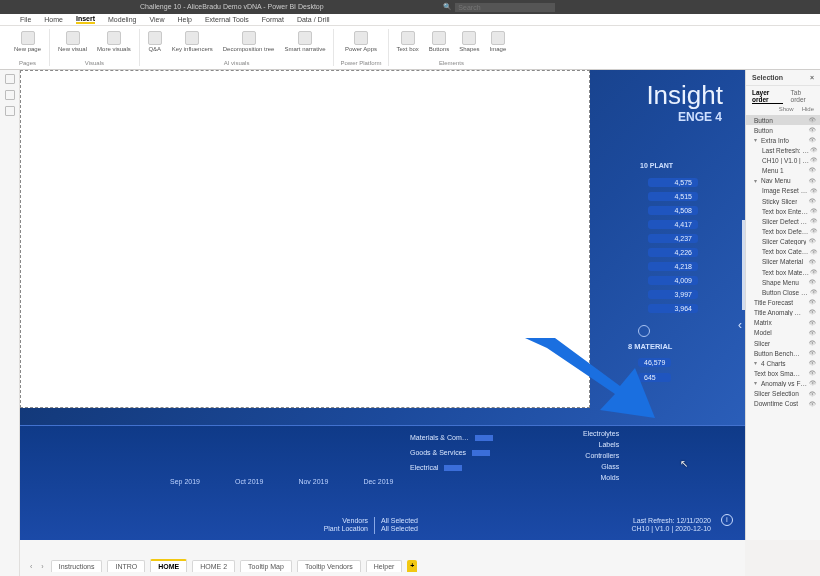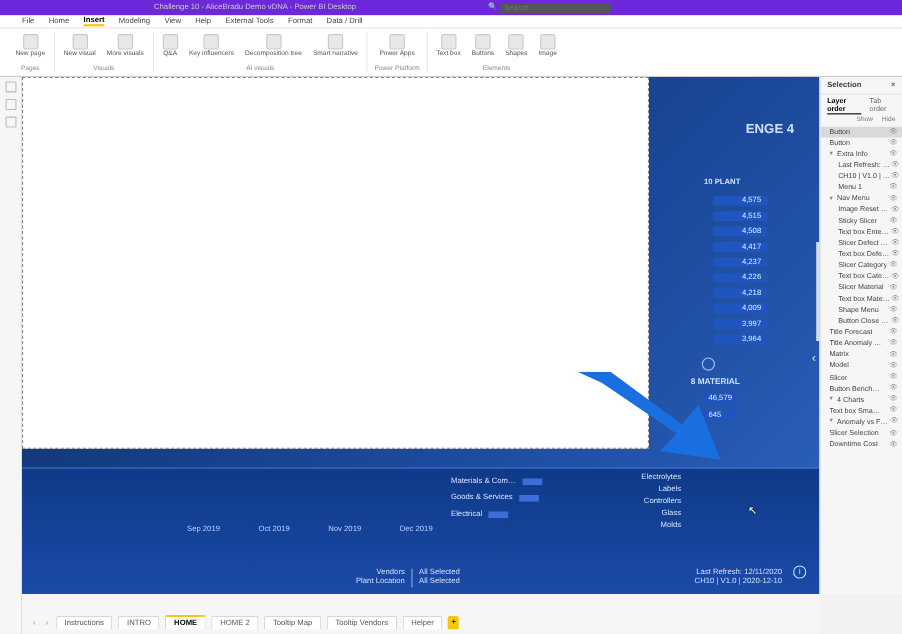--- a/index.html
+++ b/index.html
@@ -1,18 +1,18 @@
 <!DOCTYPE html>
 <html><head>
 <meta charset="utf-8">
 <style>
   *{box-sizing:border-box;margin:0;padding:0;font-family:"Segoe UI",Arial,sans-serif}
   body{background:#f3f2f1;width:820px;height:576px;overflow:hidden;position:relative}
   
-  .titlebar{height:14px;background:#6d28d9;color:#ccc;font-size:7px;line-height:14px;display:flex;align-items:flex-start}
+  .titlebar{height:14px;background:#404040;color:#ccc;font-size:7px;line-height:14px;display:flex;align-items:flex-start}
   .titlebar .t-title{flex:0 0 auto;margin-left:140px}
   .titlebar .t-search{margin-left:120px;display:flex;align-items:center}
   .titlebar .t-search .mag{font-size:7px;margin-right:3px;color:#bbb}
   .titlebar .t-search input{background:#555;border:none;height:9px;width:100px;color:#ddd;font-size:7px;padding:0 3px}
   
   .ribbon-tabs{height:12px;background:#fff;border-bottom:1px solid #e1dfdd;display:flex;align-items:center;padding-left:20px;font-size:7px}
   .ribbon-tabs span{margin-right:13px;color:#444;cursor:pointer}
   .ribbon-tabs .active{font-weight:600;border-bottom:2px solid #f2c811;color:#000}
   
   .ribbon{height:44px;background:#fff;border-bottom:1px solid #d0cecc;display:flex;align-items:flex-start;padding:3px 6px;font-size:6.5px;color:#555}
@@ -182,20 +182,21 @@
 
 <div class="stage">
   <div class="left-rail">
     <div class="lr-ico"></div>
     <div class="lr-ico"></div>
     <div class="lr-ico"></div>
   </div>
 
   <div class="canvas">
     <div class="report">
+      <div class="brand">Insight</div>
       <div class="brand-sub">ENGE 4</div>
       <div class="plant-head">10 PLANT</div>
       <div class="plant-list" id="plant-list">
           <div class="pill">4,575</div>
           <div class="pill">4,515</div>
           <div class="pill">4,508</div>
           <div class="pill">4,417</div>
           <div class="pill">4,237</div>
           <div class="pill">4,226</div>
           <div class="pill">4,218</div>

